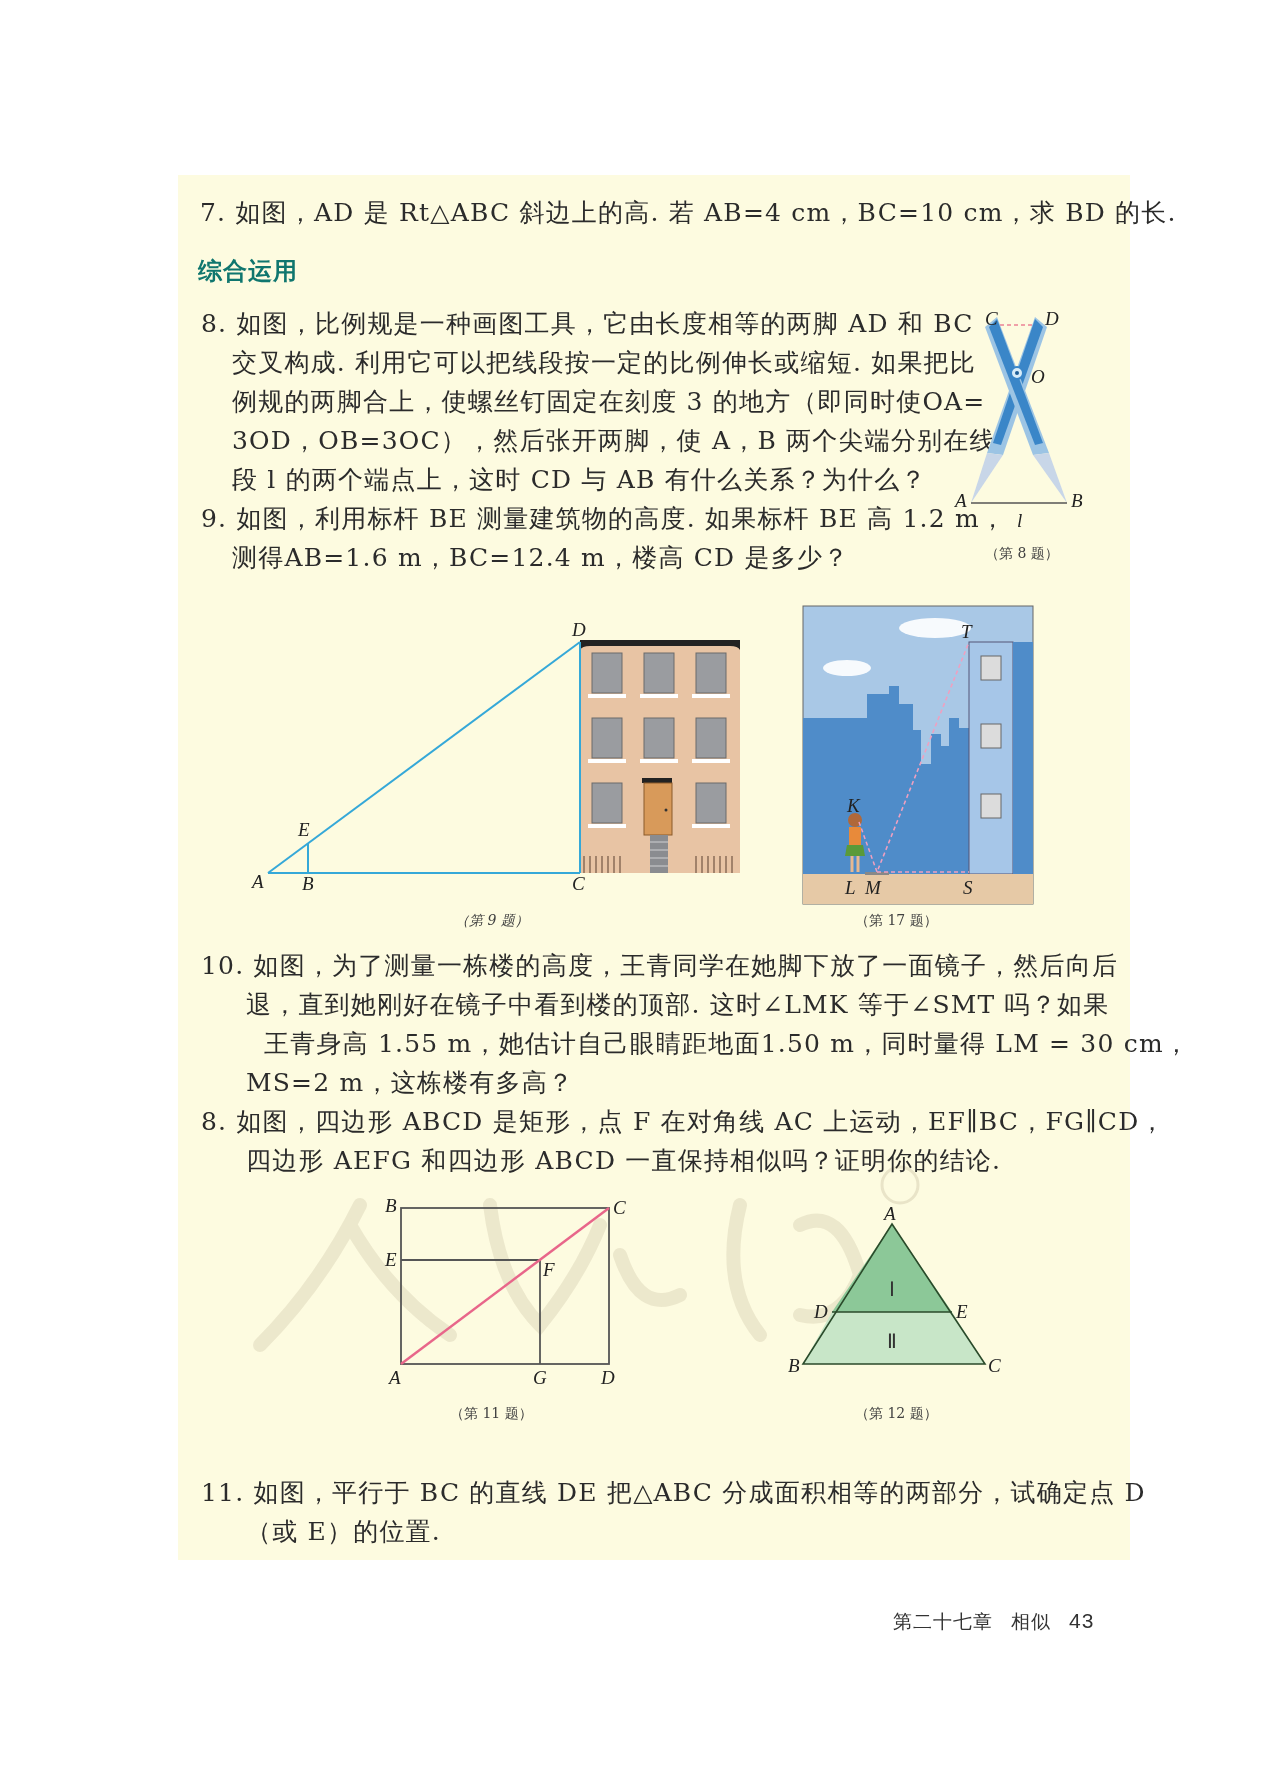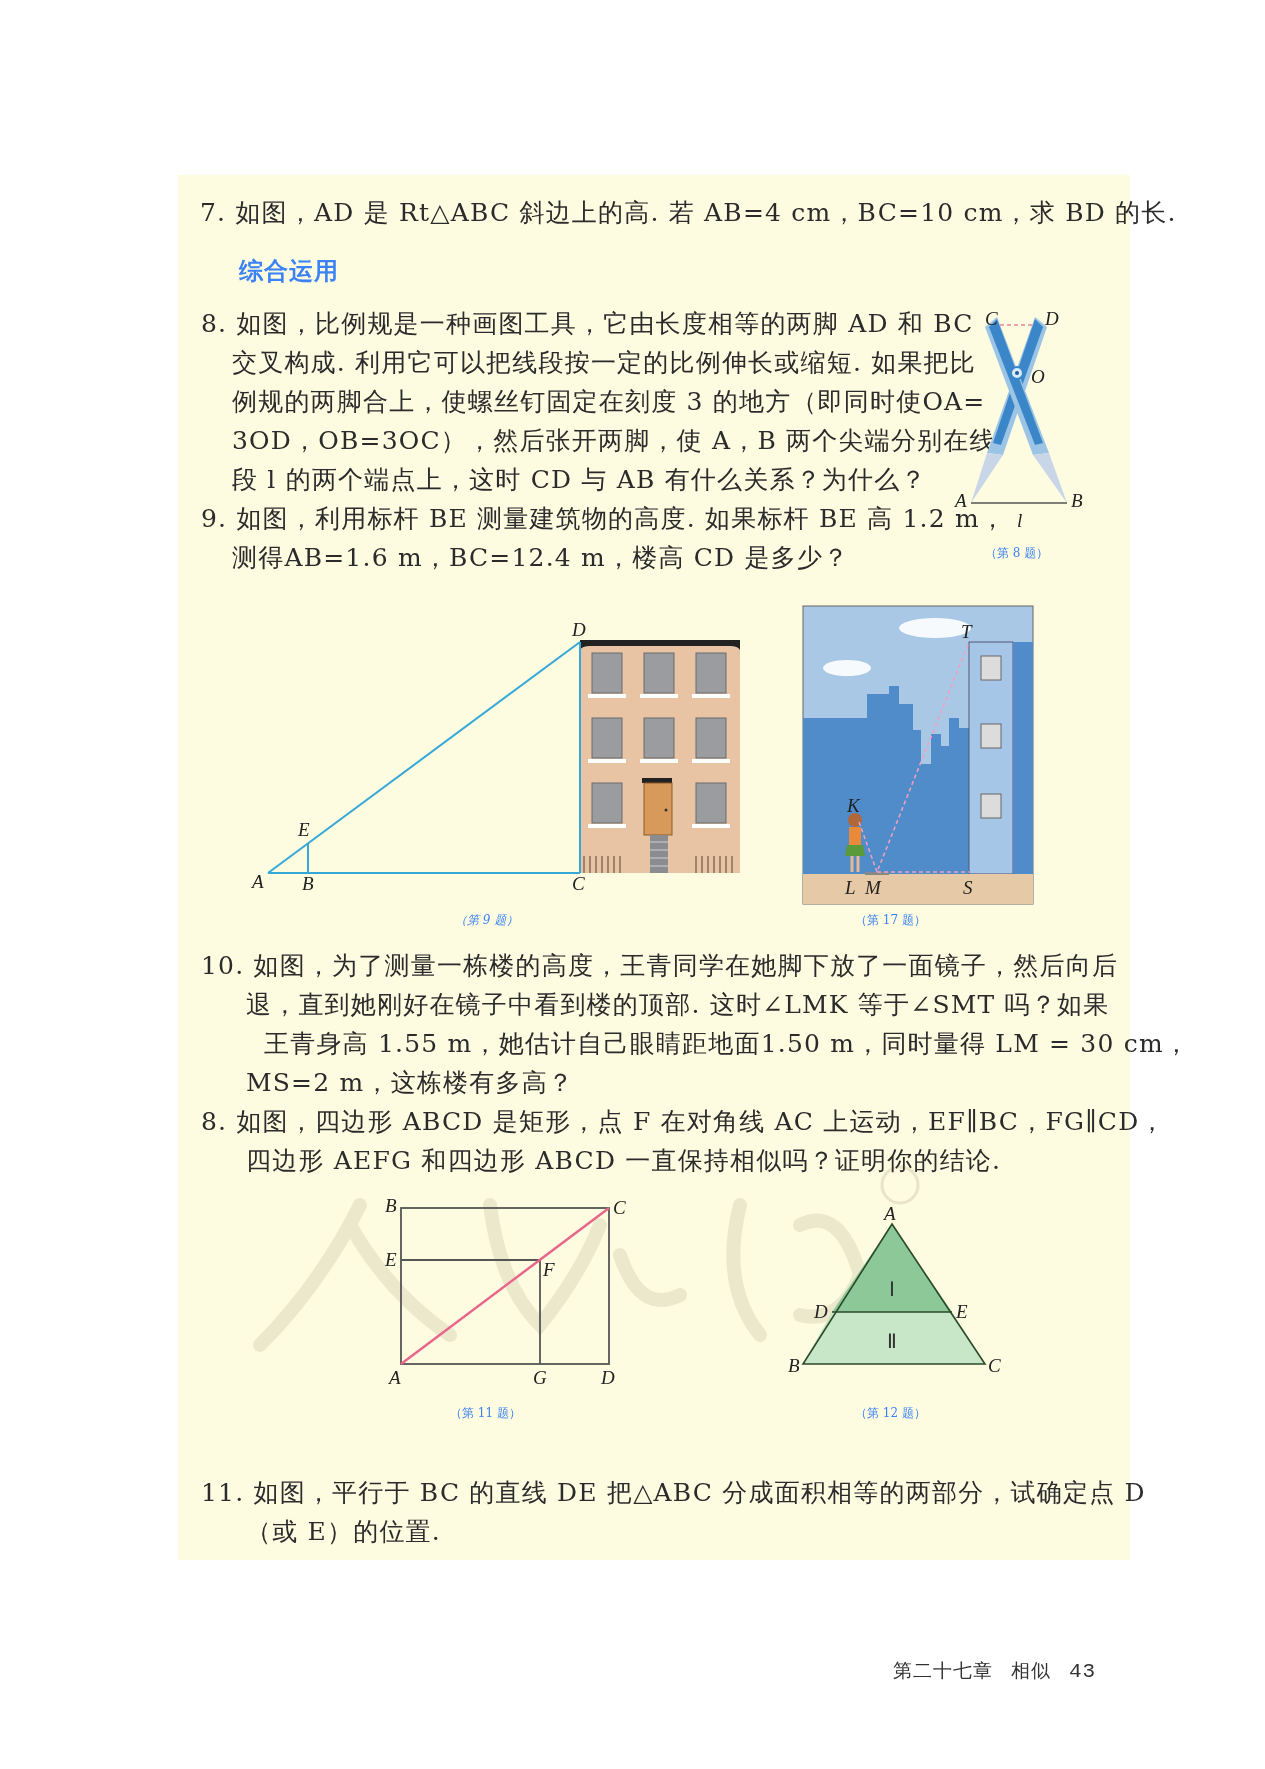--- a/index.html
+++ b/index.html
@@ -3,27 +3,27 @@
   <meta charset="utf-8">
   <style>
     html, body { margin: 0; padding: 0; background: #ffffff; }
     body { width: 1265px; height: 1769px; position: relative; overflow: hidden;
            font-family: "DejaVu Serif", "Liberation Serif", serif; color: #2a2a2a; }
     .panel { position: absolute; left: 178px; top: 175px; width: 952px; height: 1385px;
              background: #fdfbe0; }
     .line { position: absolute; font-size: 25px; line-height: 28px; white-space: nowrap;
             letter-spacing: 1.2px; color: #2b2b2b; }
     .section-title { position: absolute; left: 198px; top: 255px; font-size: 24px; font-weight: bold;
-                     font-family: Liberation Mono, monospace; color: #3b82f6; letter-spacing: 1px; margin-left: 41px; }
-    .caption { position: absolute; font-size: 12px; color: #3b82f6; font-family: "DejaVu Serif", serif; }
+                     font-family: Liberation Mono, monospace; color: #0f766e; letter-spacing: 1px; }
+    .caption { position: absolute; font-size: 14px; color: #404040; font-family: "DejaVu Serif", serif; }
     .fig { position: absolute; }
     .fig svg { display: block; overflow: visible; }
     .lbl { font-family: "Liberation Serif", serif; font-style: italic; font-size: 19px; fill: #222; }
-    .footer { position: absolute; left: 893px; top: 1658px; font-size: 19px;
-              font-family: Liberation Mono, monospace; color: #333; letter-spacing: 1px; }
+    .footer { position: absolute; left: 893px; top: 1609px; font-size: 19px;
+              font-family: Liberation Sans, sans-serif; color: #333; letter-spacing: 1px; }
     .footer span { margin-right: 18px; }
     .footer .pg { font-size: 21px; margin-right: 0; }
     .watermark { position: absolute; left: 240px; top: 1165px; width: 820px; height: 200px; pointer-events: none; }
   </style>
 </head>
 <body>
 
 <div class="panel"></div>
 
 <svg class="watermark" viewBox="0 0 820 200">

